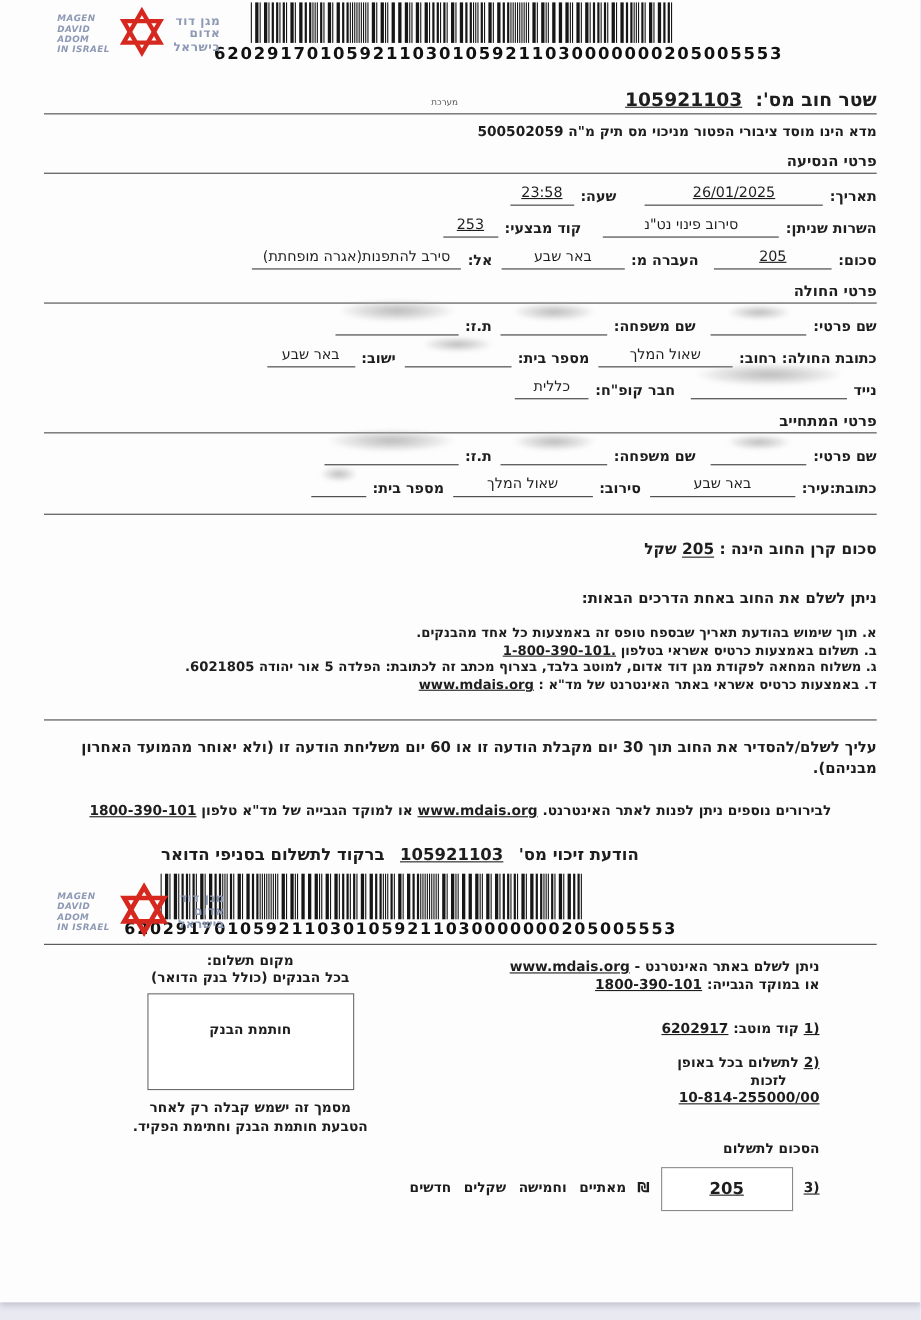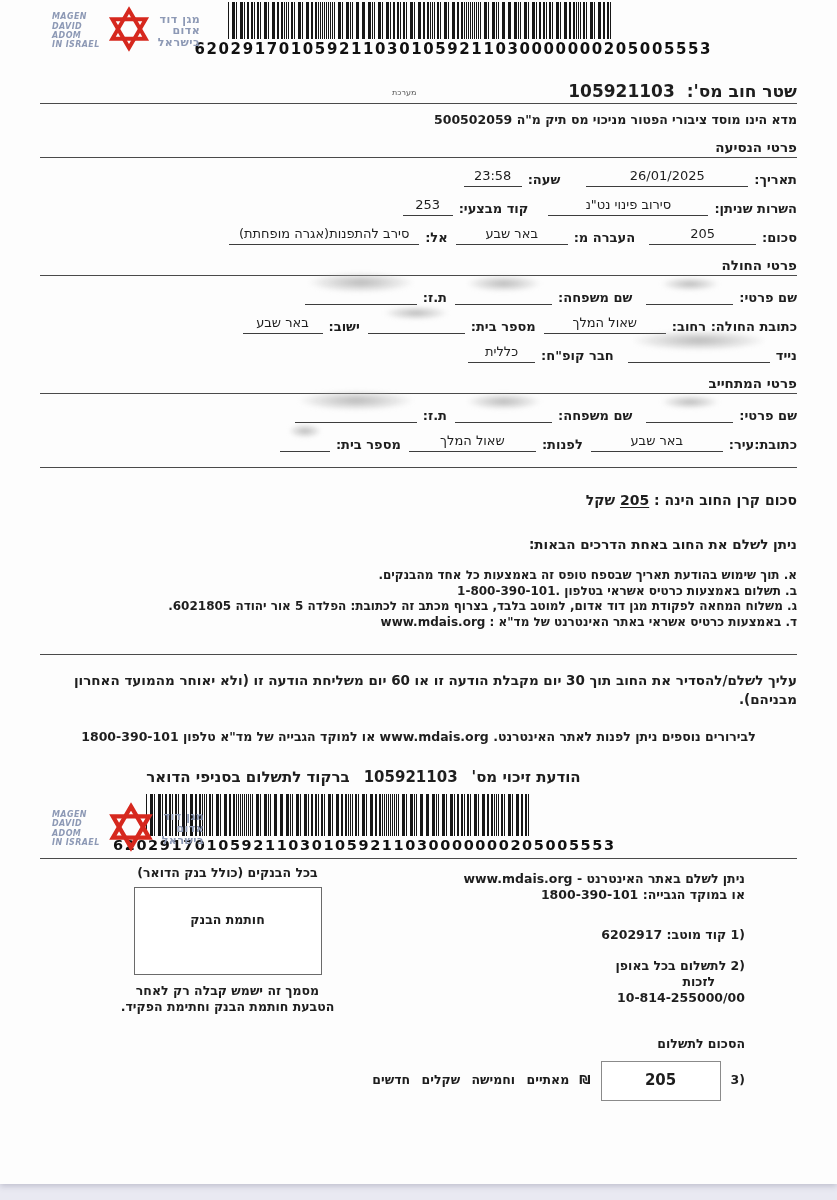--- a/index.html
+++ b/index.html
@@ -55,21 +55,21 @@
   .u{ text-decoration:underline; text-underline-offset:2px;}
 
   .pay-intro{margin-top:28px;font-size:13.5px;font-weight:bold;}
   .pay-opts{margin-top:16px;font-size:12px;font-weight:bold;line-height:1.22;}
   .pay-opts div{margin-bottom:1px;}
 
   .midrule{margin-top:24px;}
   .para1{margin-top:16px;font-size:13.5px;font-weight:bold;line-height:1.42;}
   .bigpara{margin-top:14px;padding:0 84px;text-align:center;font-size:17.5px;font-weight:bold;line-height:1.34;}
   .contact{margin-top:20px;text-align:center;font-size:12.5px;font-weight:bold;}
-  .ltr{direction:ltr;unicode-bidi:isolate;display:inline-block;}
+  .ltr{direction:ltr;unicode-bidi:isolate;display:inline-block;text-decoration:underline;}
 
   .stub-title{margin-top:24px;text-align:center;font-size:15px;font-weight:bold;display:flex;justify-content:center;gap:14px;margin-right:110px;}
   .bc2-block{position:relative;margin-top:8px;}
   .bc2-inner{width:448px;margin:0 auto;margin-right:236px;text-align:center;}
   .logo2{position:absolute;left:12px;top:8px;display:flex;align-items:center;direction:ltr;gap:6px;}
 
   
   .stub-body{position:relative;height:252px;font-size:12.5px;}
   .stub-right{position:absolute;top:12px;right:52px;text-align:right;font-weight:bold;line-height:1.3;}
   .mt24{margin-top:24px;} .mt14{margin-top:14px;} .mt30{margin-top:30px;text-align:right;} .mt8{margin-top:8px;}
@@ -215,21 +215,21 @@
         <span class="lbl">ת.ז:</span>
         <span class="val w110">
             <i class="blob big"></i>
           </span>
       </div>
 
       <div class="row">
         <span class="lbl">כתובת:עיר:</span>
         <span class="val w120">באר שבע</span>
         <span class="gap8"></span>
-        <span class="lbl">לפנות:</span>
+        <span class="lbl">סירוב:</span>
         <span class="val w115">שאול המלך</span>
         <span class="gap8"></span>
         <span class="lbl">מספר בית:</span>
         <span class="val w38">
             <i class="blob tiny"></i>
           </span>
       </div>
 
       <hr class="rule" style="margin-top:15px;">
 
@@ -323,20 +323,21 @@
             <span class="ltr">3)</span>
             <span class="amount-box">
               <span class="ltr">205</span>
             </span>
             <span>₪</span>
             <span class="amount-words">מאתיים וחמישה שקלים חדשים</span>
           </div>
         </div>
 
         <div class="stub-left">
+          <div>מקום תשלום:</div>
           <div>בכל הבנקים (כולל בנק הדואר)</div>
           <div class="stamp-box">
             <span>חותמת הבנק</span>
           </div>
           <div class="notes">
             <div>מסמך זה ישמש קבלה רק לאחר</div>
             <div>הטבעת חותמת הבנק וחתימת הפקיד.</div>
           </div>
         </div>
       </div>

